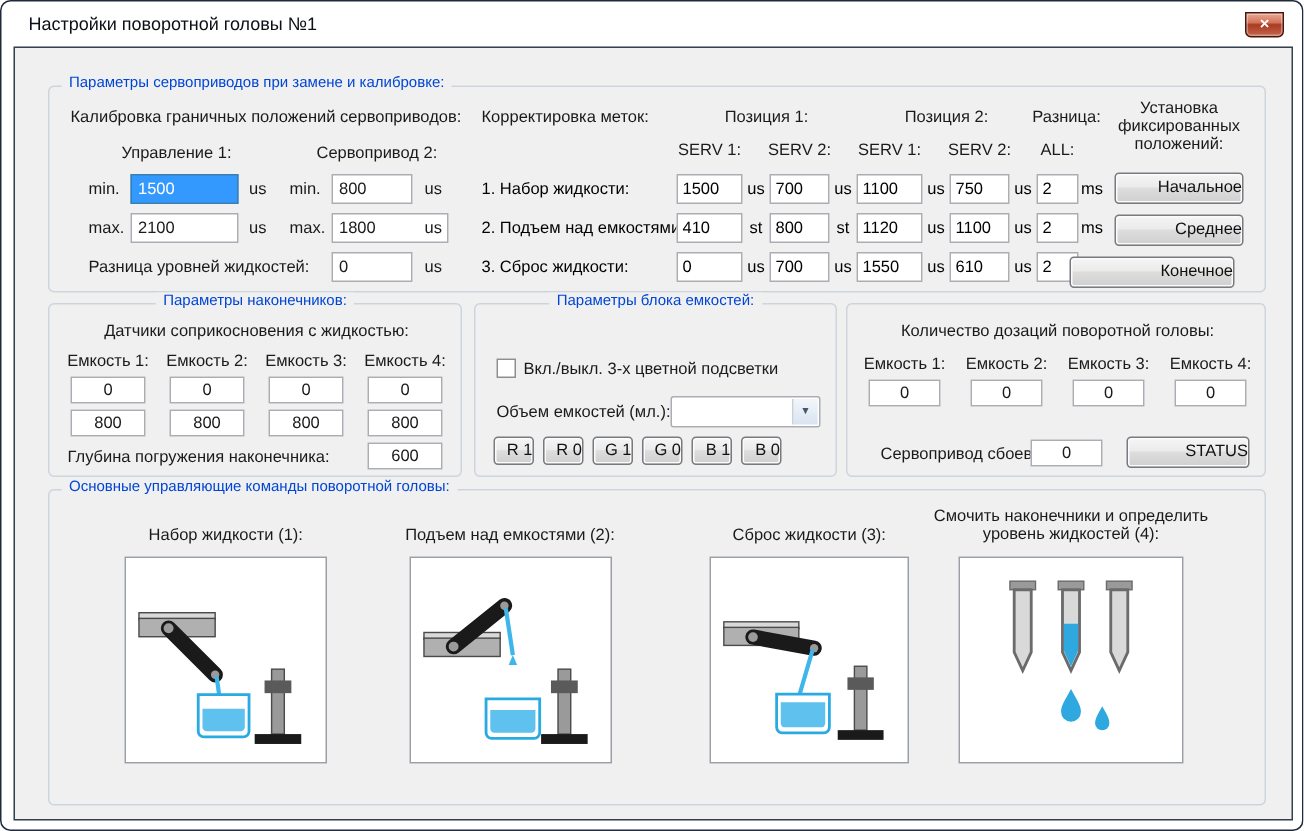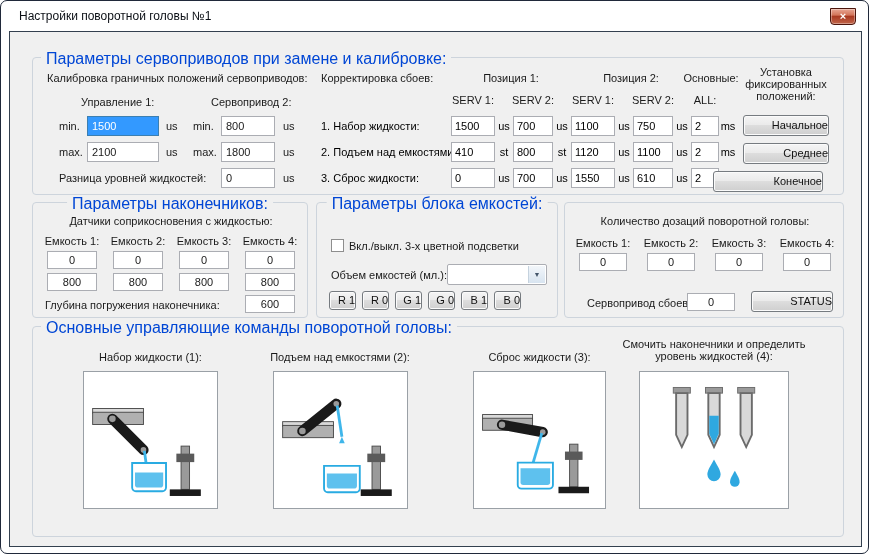--- a/index.html
+++ b/index.html
@@ -10,21 +10,21 @@
     background:linear-gradient(180deg,#9aa7b9 0%,#8successors 0%,#8393a8 10%,#65758c 38%,#46566c 100%);
     box-shadow:inset 0 0 0 1px rgba(255,255,255,.28)}
   .titlebar{position:absolute;left:0;top:0;right:0;height:30px}
   .wtitle{position:absolute;left:18px;top:8px;font-size:12px;color:#0c1016;white-space:nowrap}
   .close-btn{position:absolute;right:12px;top:7px;width:26px;height:17px;border:1px solid #4b150c;
     border-radius:0 0 4px 4px;color:#fff;font-size:11px;font-weight:bold;text-align:center;line-height:15px;
     background:linear-gradient(180deg,#e8a795 0%,#d3755a 40%,#a93a22 50%,#c2664a 100%);
     box-shadow:inset 0 0 0 1px rgba(255,255,255,.35);cursor:pointer}
   .content{position:absolute;left:8px;top:30px;width:853px;height:516px;background:#f0f0f0;border:1px solid #33404f}
   .group{position:absolute;border:1px solid #cdd4dc;border-radius:4px;background:#f0f0f0}
-  .gtitle{position:absolute;top:-8px;font-size:16px;color:#0046d5;background:#f0f0f0;padding:0 5px;white-space:nowrap}
+  .gtitle{position:absolute;top:-8px;font-size:10px;color:#0046d5;background:#f0f0f0;padding:0 5px;white-space:nowrap}
   .gtitle.left{left:8px}
   .gtitle.center{left:50%;transform:translateX(-50%)}
   .lbl{position:absolute;font-size:11px;color:#1a1a1a;white-space:nowrap}
   .lbl.c{text-align:center}
   .lbl.wrap{white-space:normal}
   .tb{position:absolute;height:20px;border:1px solid #abadb3;background:#fff;color:#1a1a1a;
     font:11px "Liberation Sans",sans-serif;padding:0 4px}
   .tb.small{height:18px;text-align:center;padding:0 2px}
   .tb.sel{background:#3399ff;border-color:#3c7fb1;color:#fff}
   .btn{position:absolute;border:1px solid #767b80;border-radius:3px;color:#111;text-align:right;cursor:pointer;
@@ -66,31 +66,31 @@
         <input class="tb sel" style="left: 54px; top: 58px; width: 72px;" value="1500">
         <span class="lbl" style="left:133px;top:62px">us</span>
         <span class="lbl" style="left:160px;top:62px">min.</span>
         <input class="tb" style="left: 188px; top: 58px; width: 54px;" value="800">
         <span class="lbl" style="left:250px;top:62px">us</span>
 
         <span class="lbl" style="left:26px;top:88px">max.</span>
         <input class="tb" style="left: 54px; top: 84px; width: 72px;" value="2100">
         <span class="lbl" style="left:133px;top:88px">us</span>
         <span class="lbl" style="left:160px;top:88px">max.</span>
-        <input class="tb" style="left: 188px; top: 84px; width: 54px;" value="1800">
+        <input class="tb" style="left: 188px; top: 84px; width: 78px;" value="1800">
         <span class="lbl" style="left:250px;top:88px">us</span>
 
         <span class="lbl" style="left:26px;top:114px">Разница уровней жидкостей:</span>
         <input class="tb" style="left: 188px; top: 110px; width: 54px;" value="0">
         <span class="lbl" style="left:250px;top:114px">us</span>
 
-        <span class="lbl" style="left:288px;top:14px">Корректировка сбоев:</span>
+        <span class="lbl" style="left:288px;top:14px">Корректировка меток:</span>
         <span class="lbl c" style="left:418px;top:14px;width:120px">Позиция 1:</span>
         <span class="lbl c" style="left:538px;top:14px;width:120px">Позиция 2:</span>
-        <span class="lbl c" style="left:642px;top:14px;width:72px">Основные:</span>
+        <span class="lbl c" style="left:642px;top:14px;width:72px">Разница:</span>
         <span class="lbl c" style="left:416px;top:36px;width:48px">SERV 1:</span>
         <span class="lbl c" style="left:478px;top:36px;width:44px">SERV 2:</span>
         <span class="lbl c" style="left:536px;top:36px;width:48px">SERV 1:</span>
         <span class="lbl c" style="left:598px;top:36px;width:44px">SERV 2:</span>
         <span class="lbl c" style="left:654px;top:36px;width:36px">ALL:</span>
 
         <div class="corr-row" style="top:58px">
           <span class="rlbl">1. Набор жидкости:</span>
           <input class="cin" value="1500" style="">
           <span class="unit">us</span>

